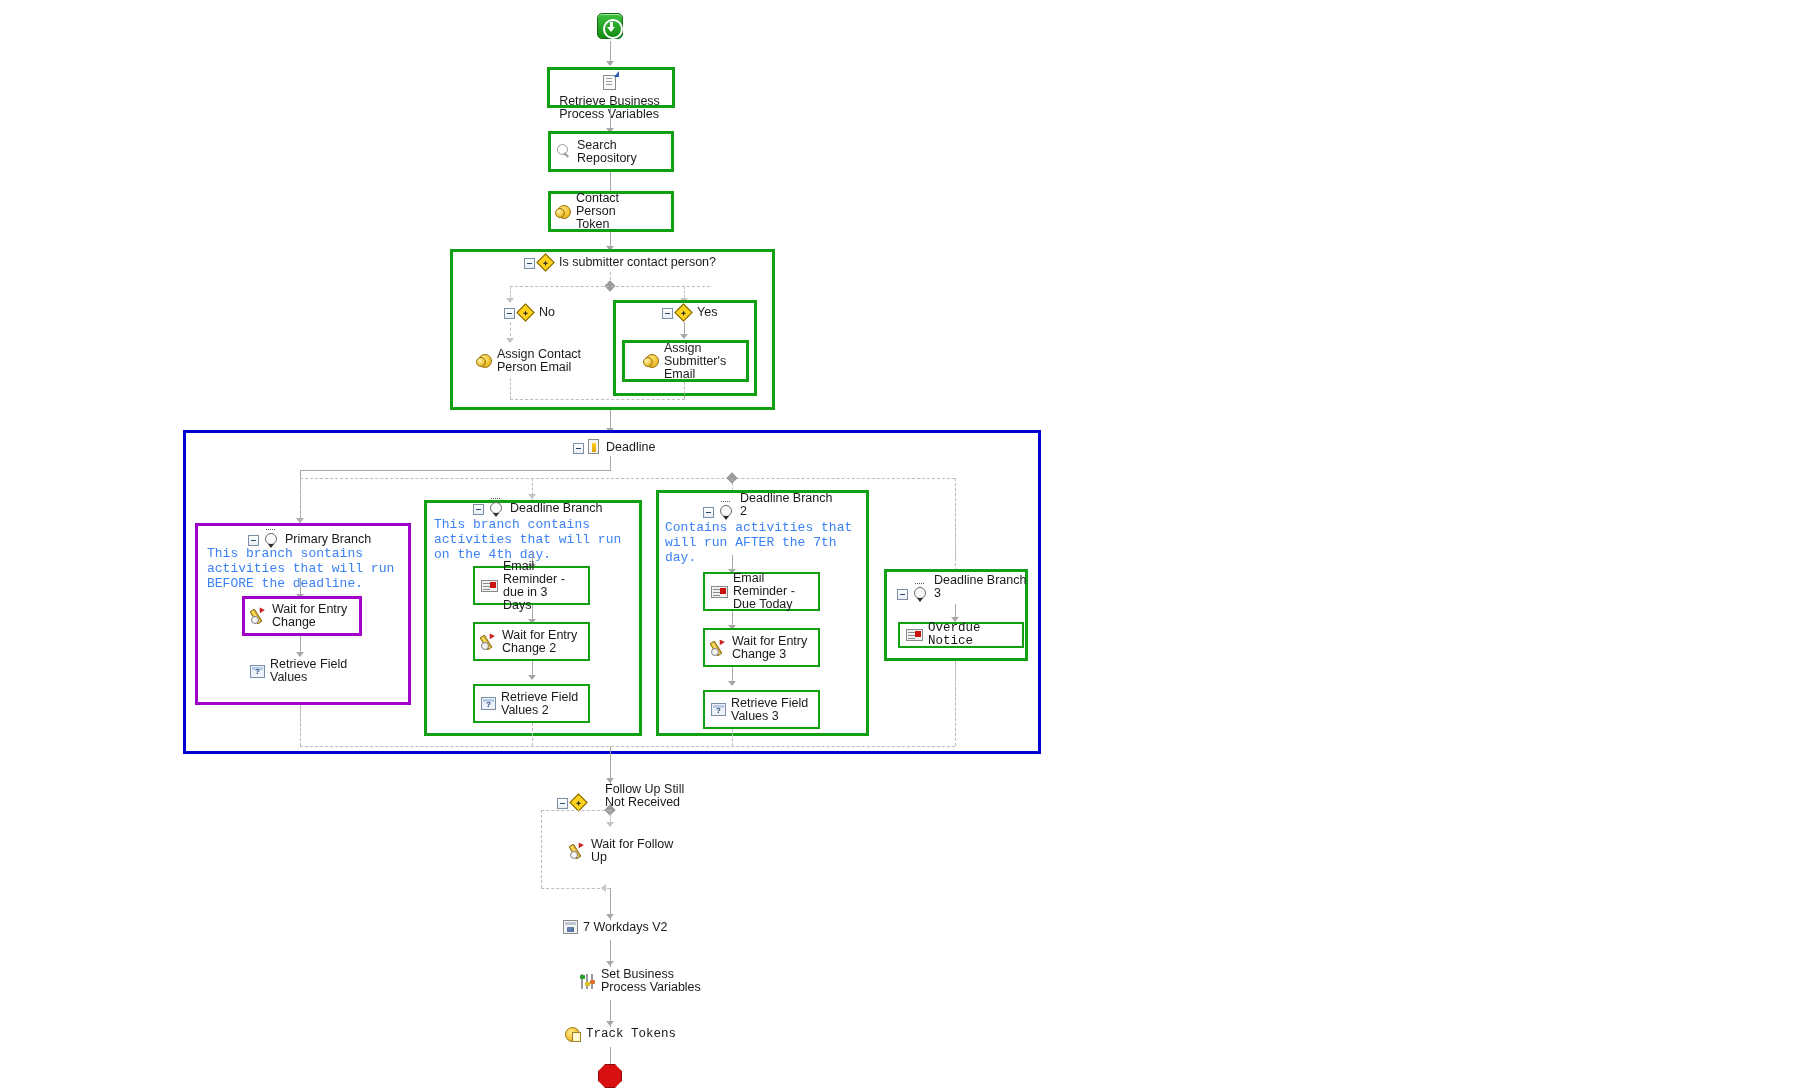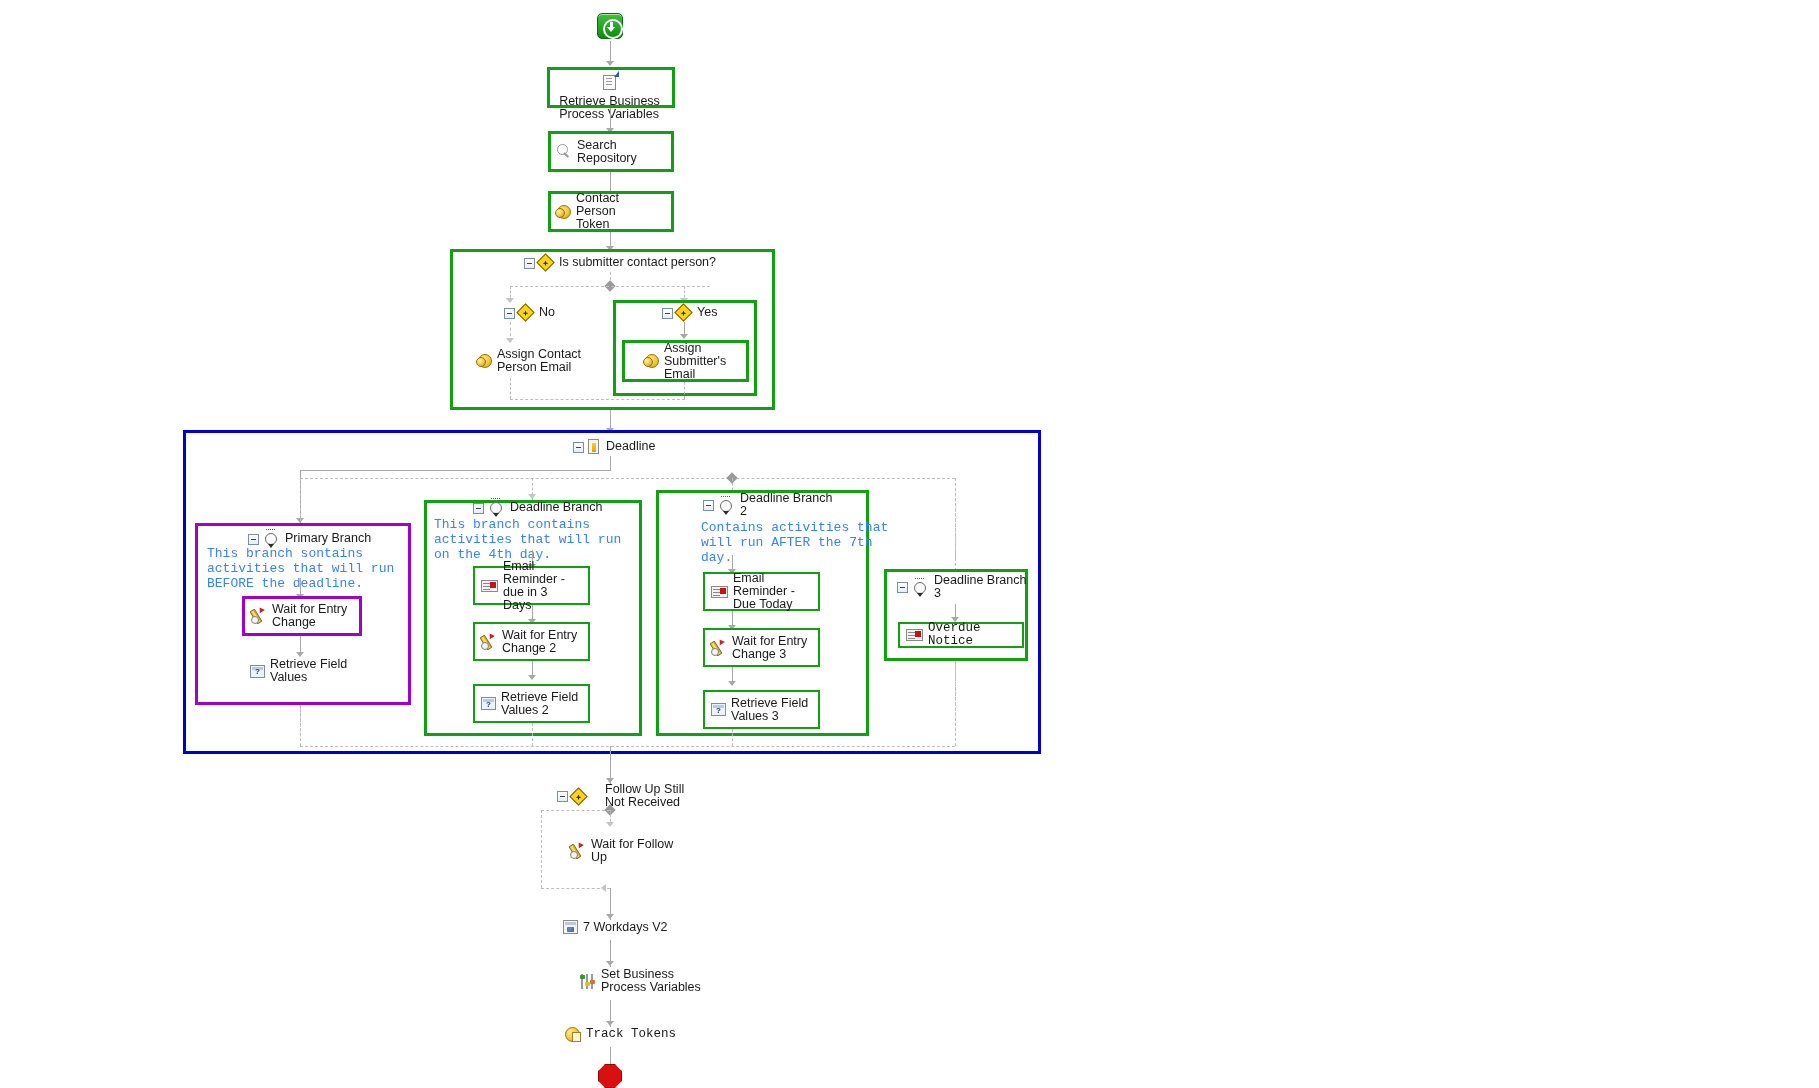--- a/index.html
+++ b/index.html
@@ -45,21 +45,21 @@
     border: 3px solid #11a011;
     background: #ffffff;
   }
   .container.blue  { border-color: #0000cc; border-width: 3px; }
   .container.purple{ border-color: #a000c8; }
 
   
   .chead {
     position: absolute;
     display: flex;
-    align-items: center;
+    align-items: flex-end;
     gap: 4px;
     font-size: 12.5px;
     color: #1a1a1a;
     line-height: 13px;
     white-space: pre-line;
   }
   .cdesc {
     position: absolute;
     font-size: 13px;
     color: #3b82f6;
@@ -506,21 +506,21 @@
   </div>
   <div class="vdash" style="left:532px; top:723px; height:23px;"></div>
 
   <div class="container" style="left:656px; top:490px; width:213px; height:246px;"></div>
   <div class="chead" style="left:703px; top:492px;">
     <span class="exp"></span>
     <span class="branchic"><span class="dots"></span></span>
     <span class="lbl" style="margin-left:3px;">Deadline Branch
 2</span>
   </div>
-  <div class="cdesc" style="left:665px; top:520px; width:200px;margin-left:36px;">Contains activities that will run AFTER the 7th day.</div>
+  <div class="cdesc" style="left:665px; top:520px; width:200px;">Contains activities that will run AFTER the 7th day.</div>
   <div class="vline" style="left:732px; top:555px; height:18px;"></div>
   <div class="arrow" style="left:728px; top:569px;"></div>
 
   <div class="node box thin" style="left:703px; top:572px; width:117px; height:39px;">
     <span class="env ic"></span>
     <span class="lbl">Email Reminder -
 Due Today</span>
   </div>
   <div class="vline" style="left:732px; top:611px; height:18px;"></div>
   <div class="arrow" style="left:728px; top:625px;"></div>

